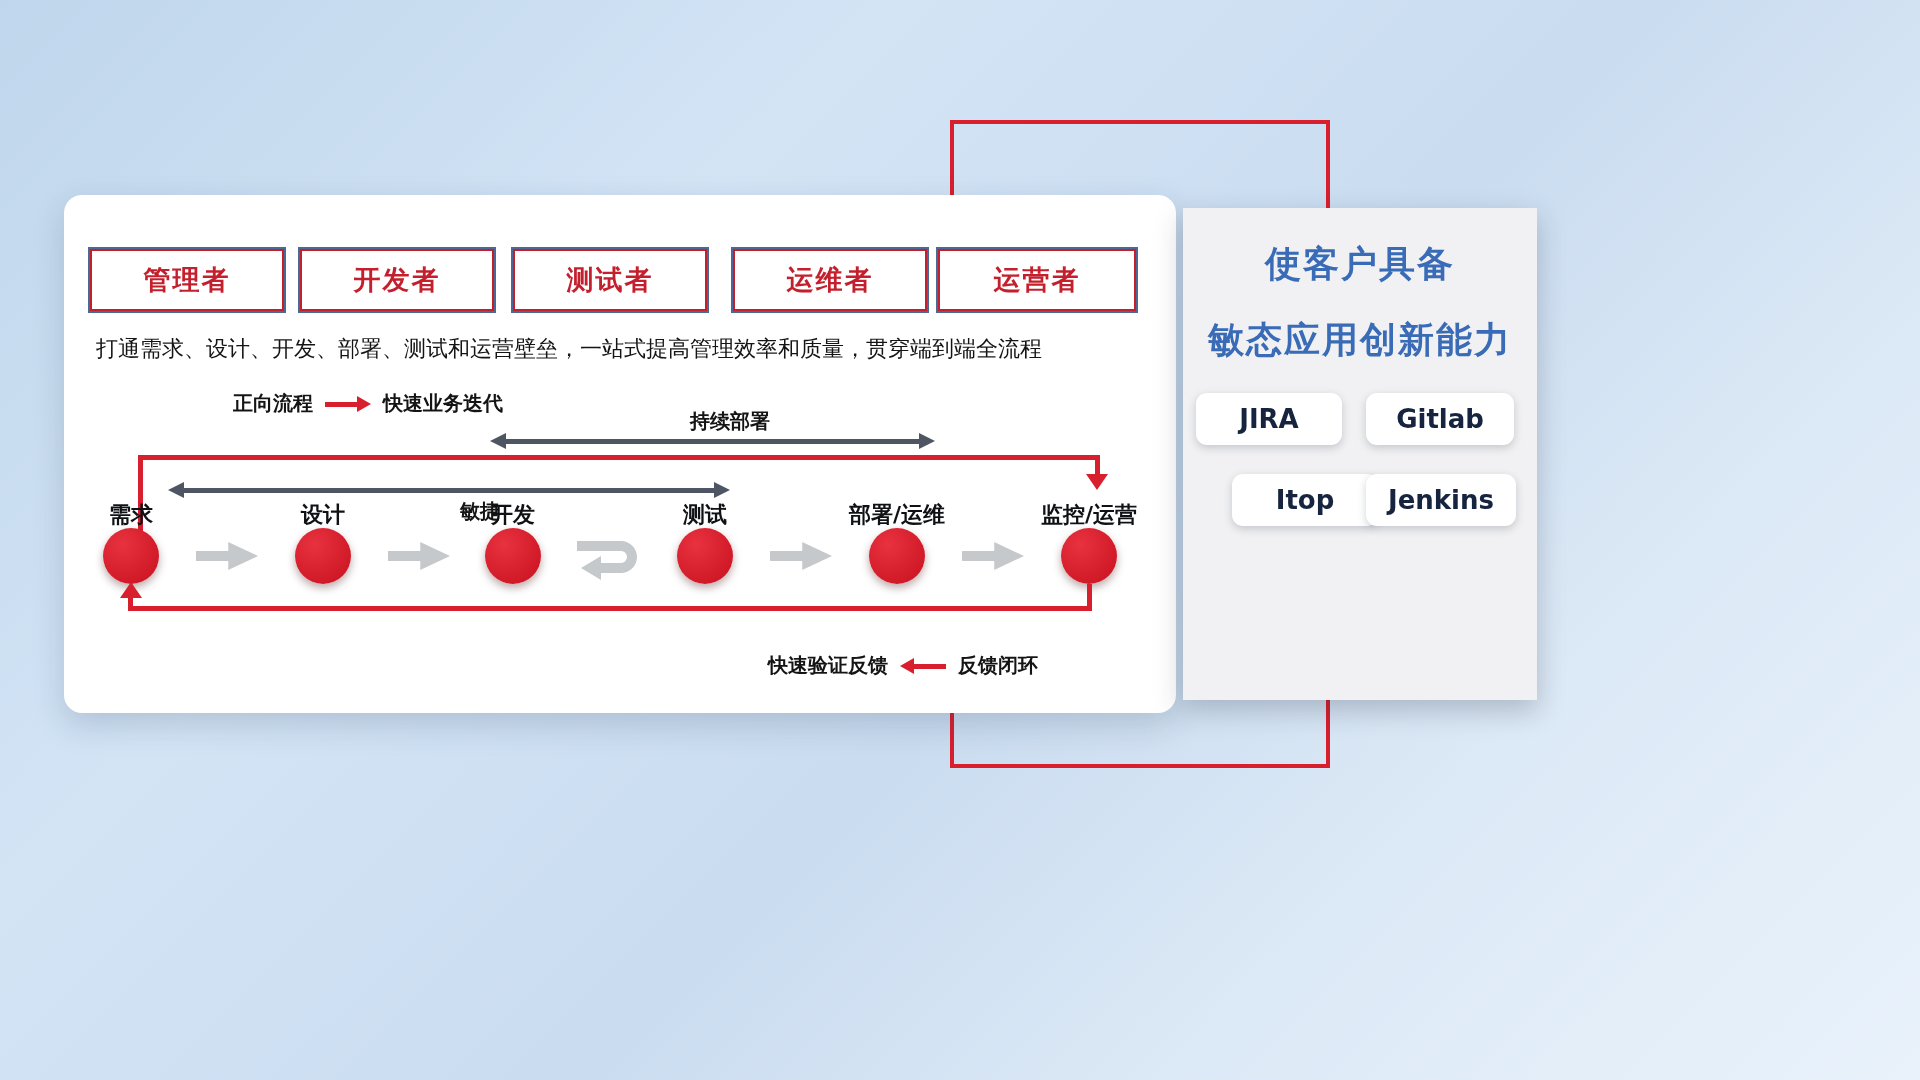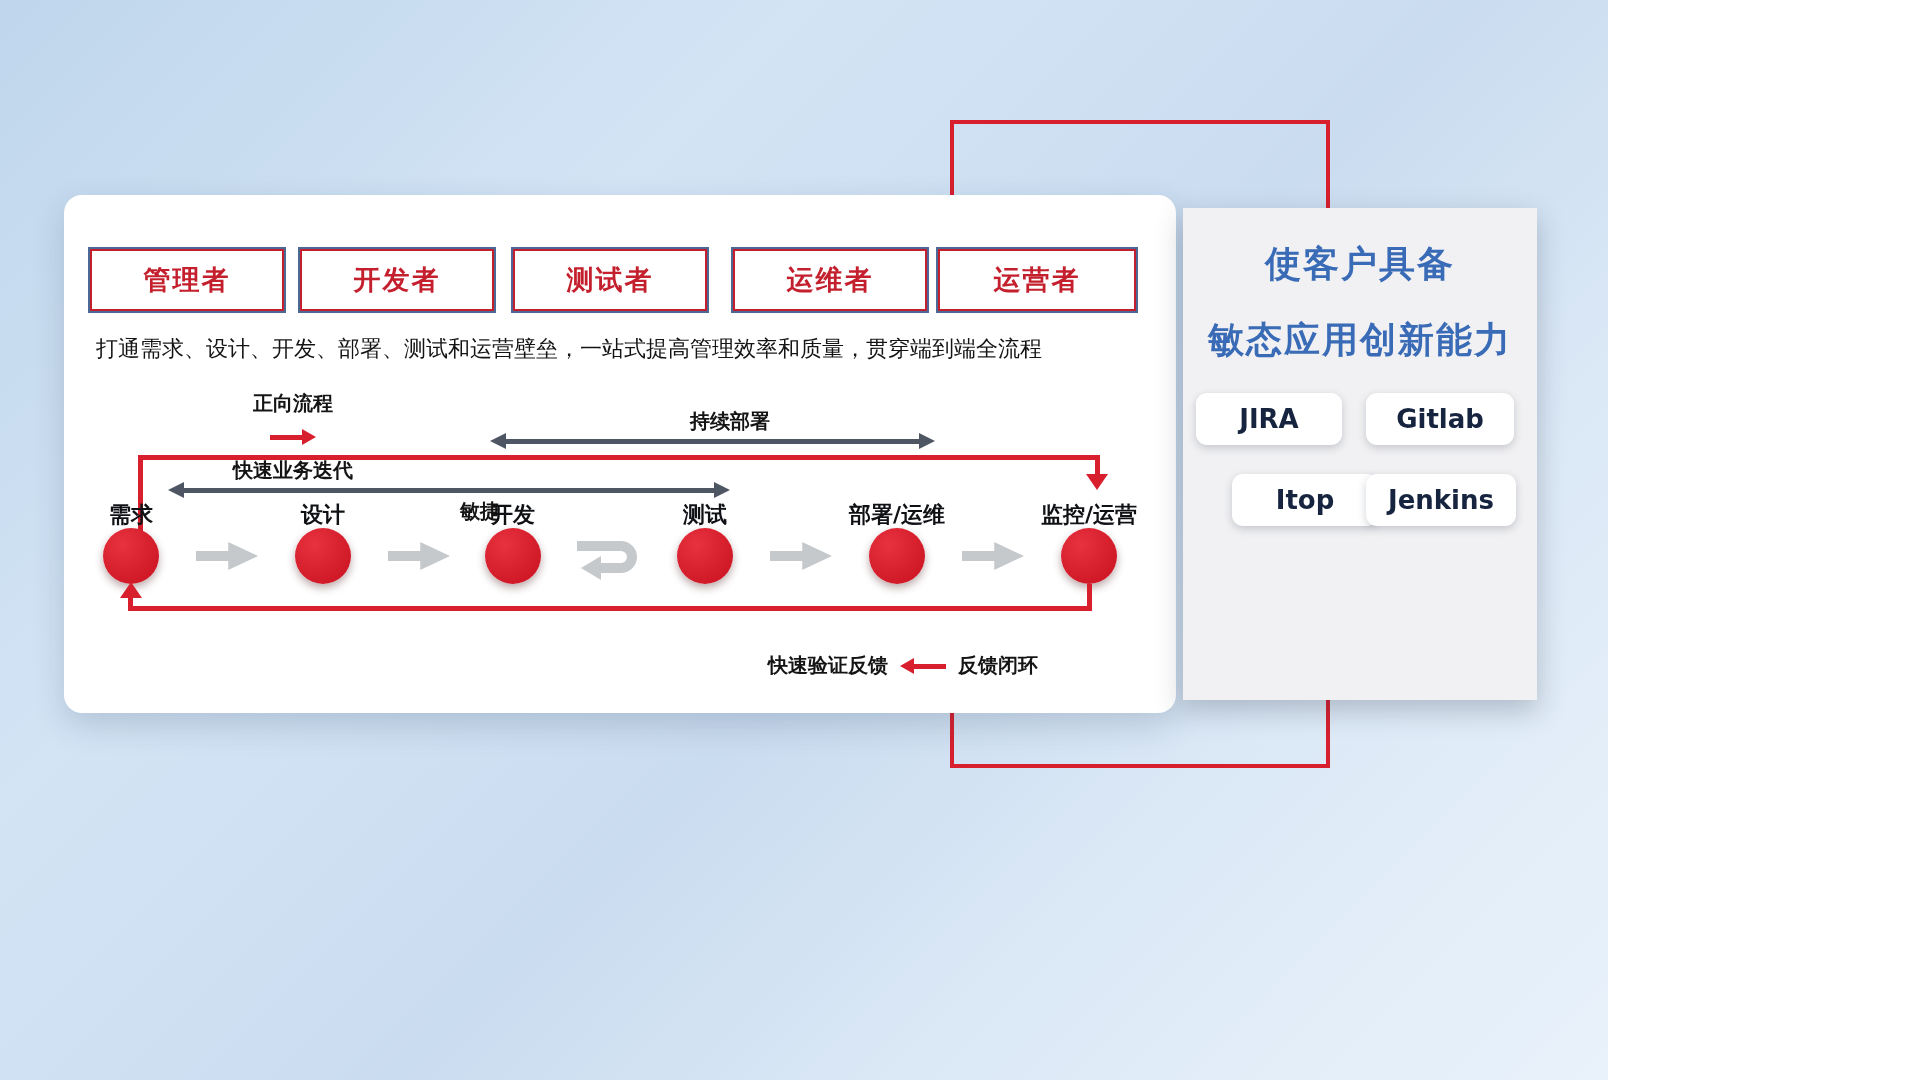--- a/index.html
+++ b/index.html
@@ -1,21 +1,21 @@
 <!DOCTYPE html>
 <html><head>
 <meta charset="utf-8">
 <style>
   html,body{margin:0;padding:0;}
   body{
     width:1920px;height:1080px;overflow:hidden;
     font-family:"DejaVu Sans","Liberation Sans",sans-serif;
   }
   .canvas{
-    position:relative;width:1608px;height:1080px;
+    position:relative;width:1920px;height:1080px;
     background:linear-gradient(135deg,#bfd6ec 0%,#d3e4f5 30%,#cadcf0 55%,#dce9f6 75%,#e9f2fb 100%);
   }
   
   .red-frame{
     position:absolute;left:950px;top:120px;width:372px;height:640px;
     border:4px solid #d81f2e;background:transparent;
   }
   
   .main-panel{
     position:absolute;left:64px;top:195px;width:1112px;height:518px;
@@ -110,21 +110,21 @@
   </div>
   <div class="role-box" style="left:733px;width:190px;">
     <span>运维者</span>
   </div>
   <div class="role-box" style="left:938px;width:194px;">
     <span>运营者</span>
   </div>
 
   <div class="subtitle">打通需求、设计、开发、部署、测试和运营壁垒，一站式提高管理效率和质量，贯穿端到端全流程</div>
 
-  <div class="legend-row" style="left:233px;top:390px;flex-direction:column;">
+  <div class="legend-row" style="left:233px;top:390px;">
     <span class="legend-label">正向流程</span>
     <span class="red-arrow-r">
         <span class="bar"></span>
         <span class="head"></span>
       </span>
     <span class="legend-label">快速业务迭代</span>
   </div>
 
   <div class="span-label" style="left:630px;top:408px;width:140px;">持续部署</div>
   <div class="dbl-arrow" style="left:490px;top:433px;width:445px;">

